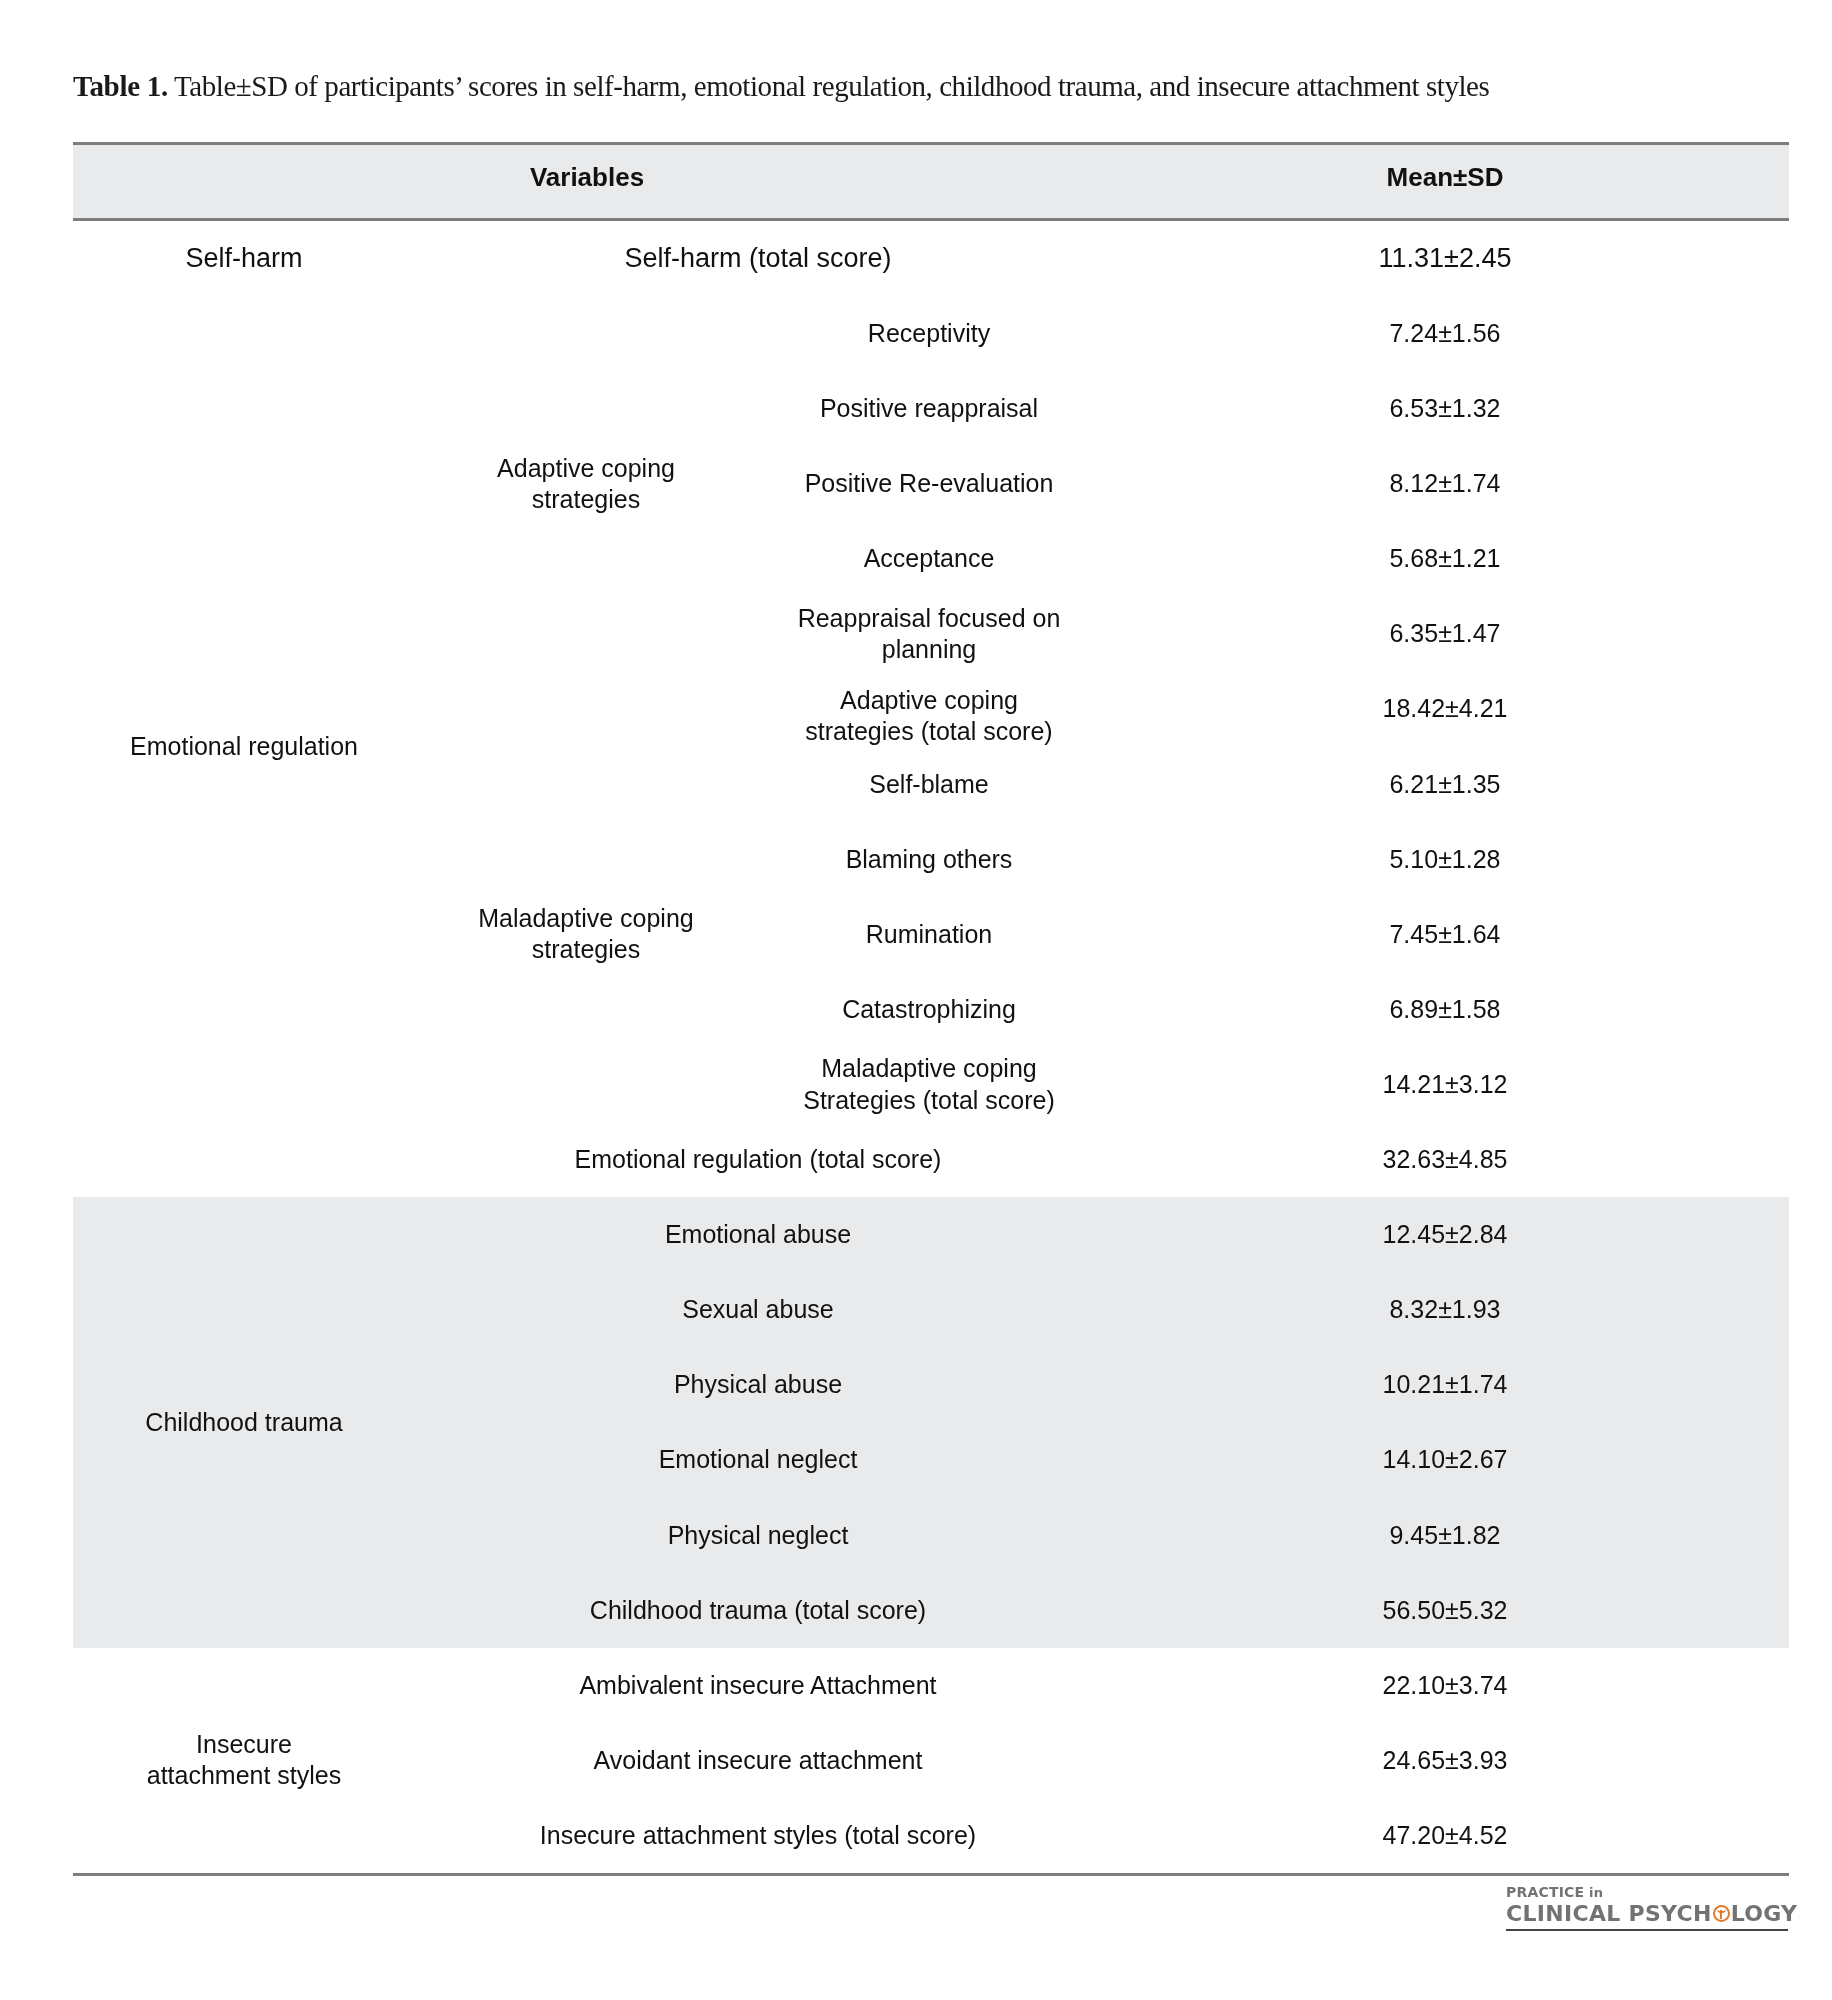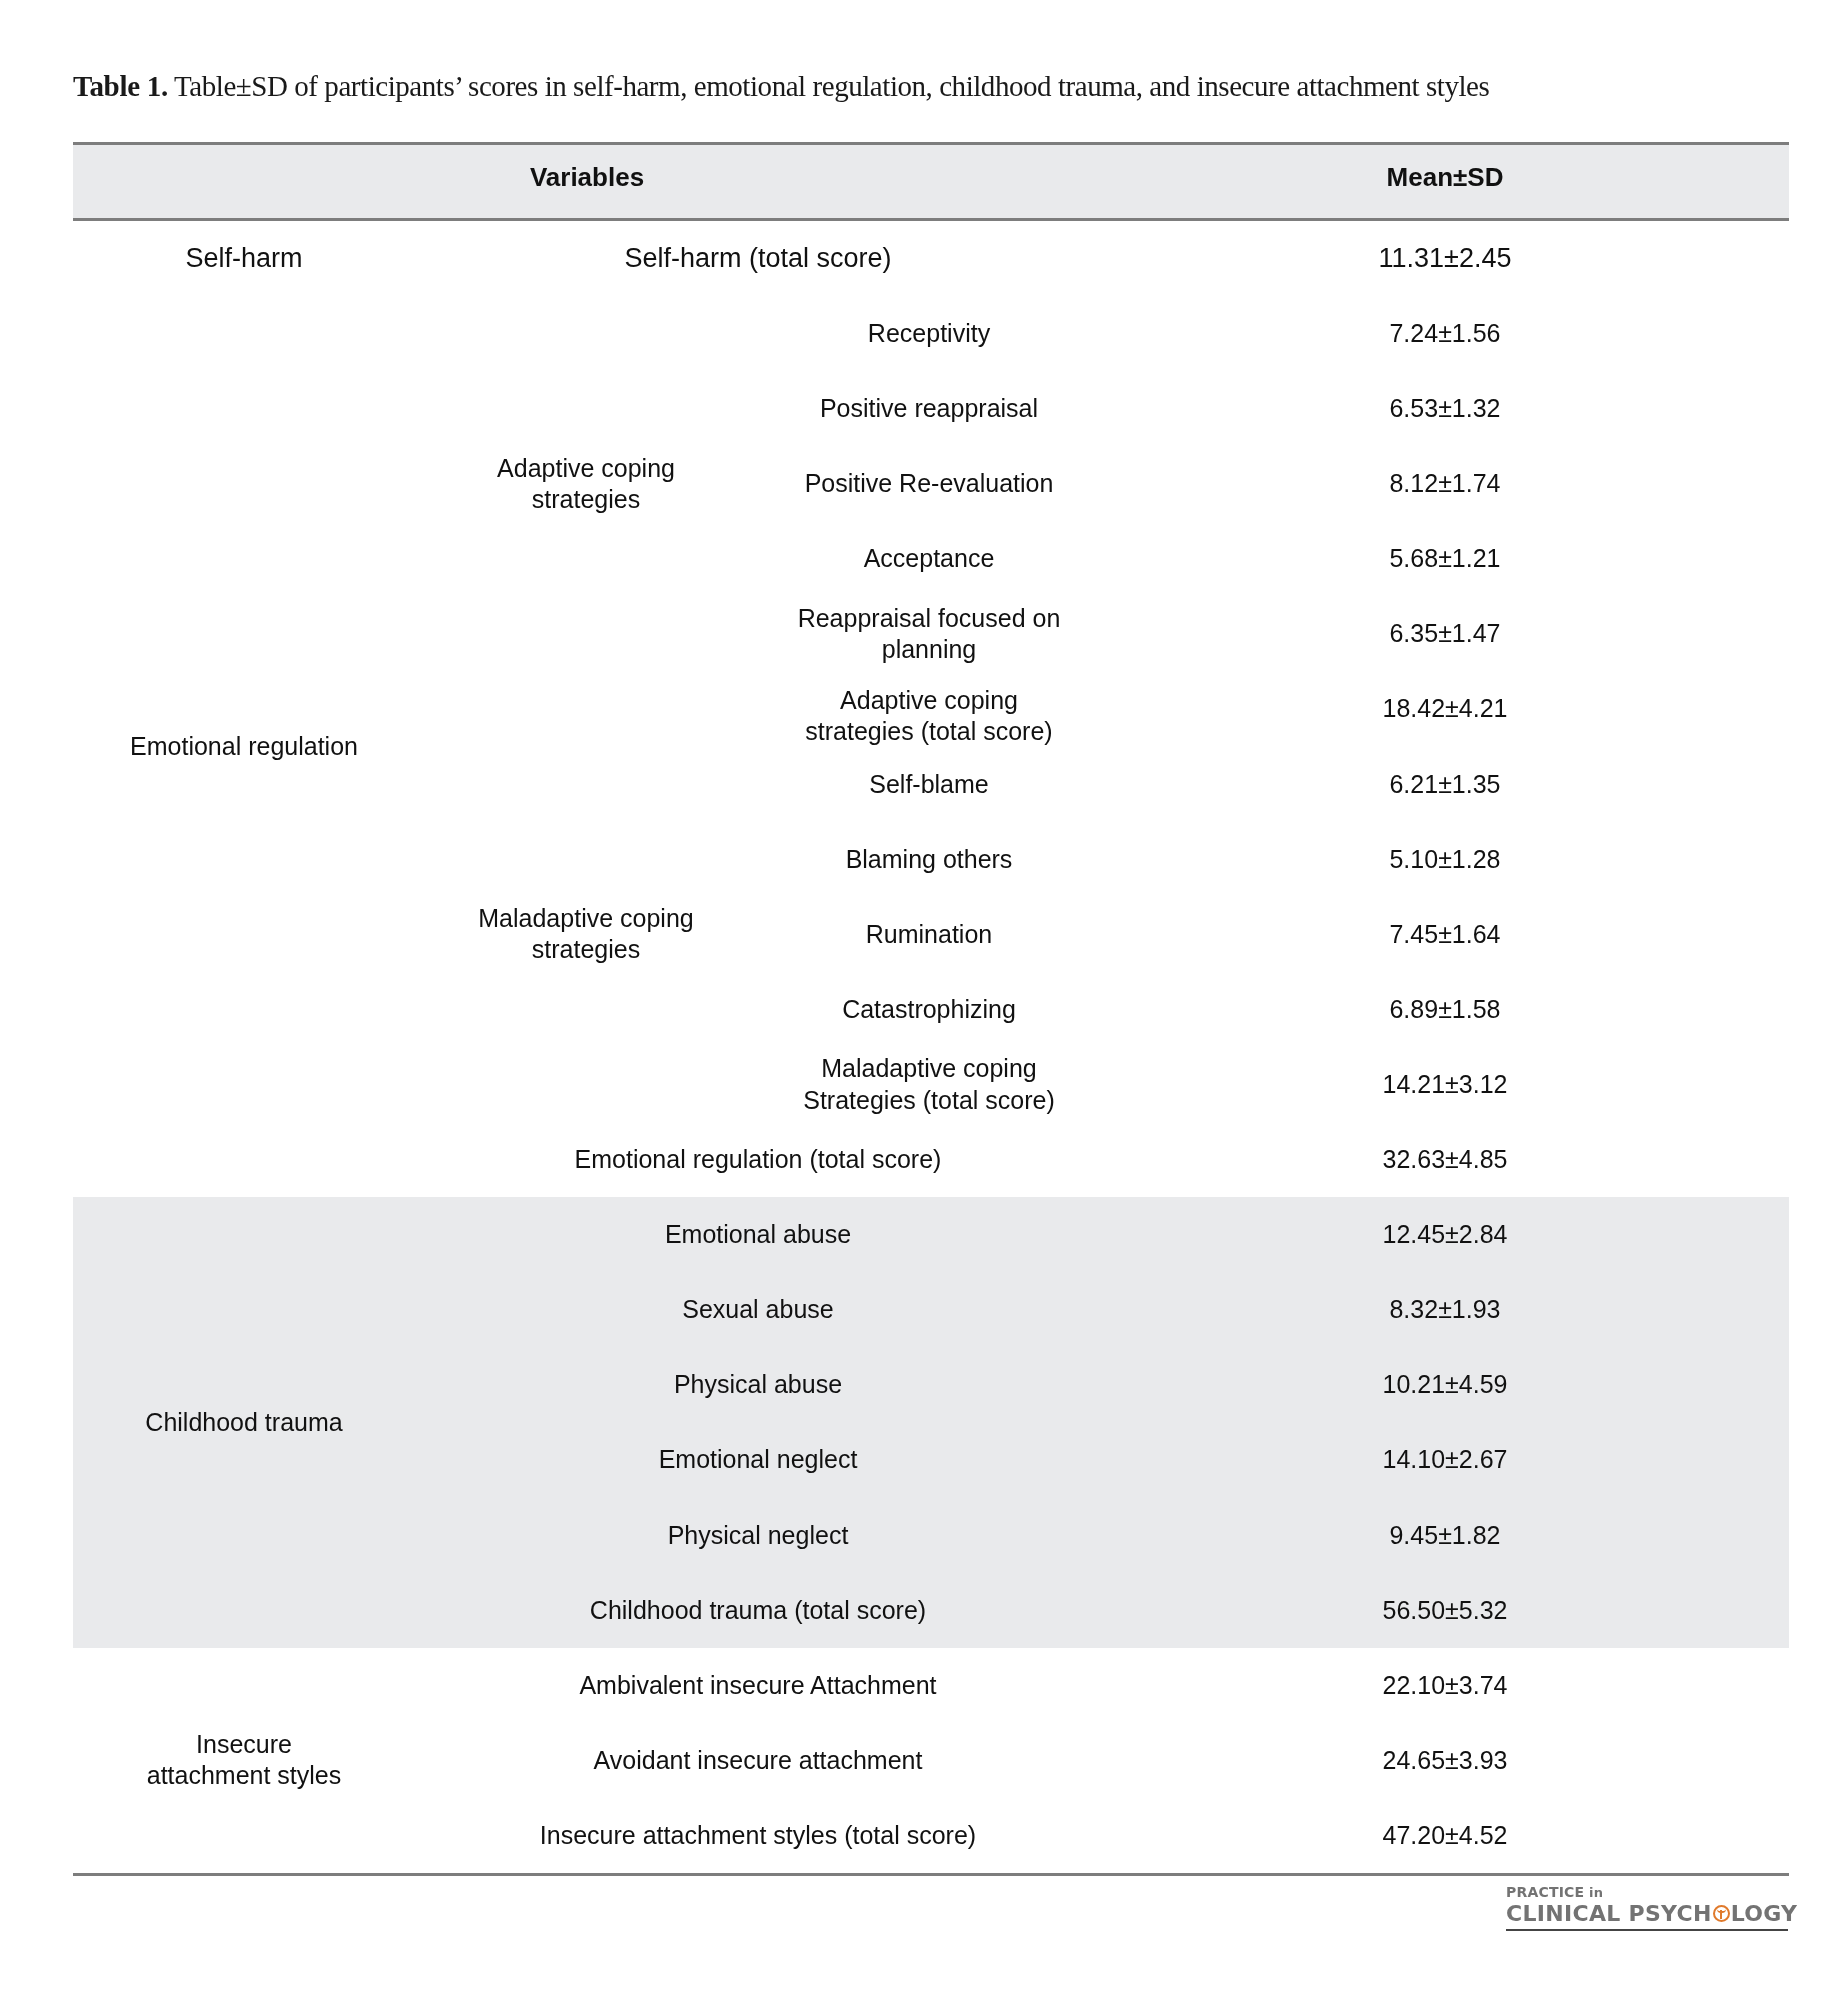--- a/index.html
+++ b/index.html
@@ -94,21 +94,21 @@
     <div class="cell" style="grid-column:4;grid-row:12;">14.21±3.12</div>
     <div class="cell" style="grid-column:2 / 4;grid-row:13;">Emotional regulation (total score)</div>
     <div class="cell" style="grid-column:4;grid-row:13;">32.63±4.85</div>
 
     <div class="cell" style="grid-column:1;grid-row:14 / 20;">Childhood trauma</div>
     <div class="cell" style="grid-column:2 / 4;grid-row:14;">Emotional abuse</div>
     <div class="cell" style="grid-column:4;grid-row:14;">12.45±2.84</div>
     <div class="cell" style="grid-column:2 / 4;grid-row:15;">Sexual abuse</div>
     <div class="cell" style="grid-column:4;grid-row:15;">8.32±1.93</div>
     <div class="cell" style="grid-column:2 / 4;grid-row:16;">Physical abuse</div>
-    <div class="cell" style="grid-column:4;grid-row:16;">10.21±4.59</div>
+    <div class="cell" style="grid-column:4;grid-row:16;">10.21±1.74</div>
     <div class="cell" style="grid-column:2 / 4;grid-row:17;">Emotional neglect</div>
     <div class="cell" style="grid-column:4;grid-row:17;">14.10±2.67</div>
     <div class="cell" style="grid-column:2 / 4;grid-row:18;">Physical neglect</div>
     <div class="cell" style="grid-column:4;grid-row:18;">9.45±1.82</div>
     <div class="cell" style="grid-column:2 / 4;grid-row:19;">Childhood trauma (total score)</div>
     <div class="cell" style="grid-column:4;grid-row:19;">56.50±5.32</div>
 
     <div class="cell" style="grid-column:1;grid-row:20 / 23;padding:0 60px;">Insecure attachment styles</div>
     <div class="cell" style="grid-column:2 / 4;grid-row:20;">Ambivalent insecure Attachment</div>
     <div class="cell" style="grid-column:4;grid-row:20;">22.10±3.74</div>

